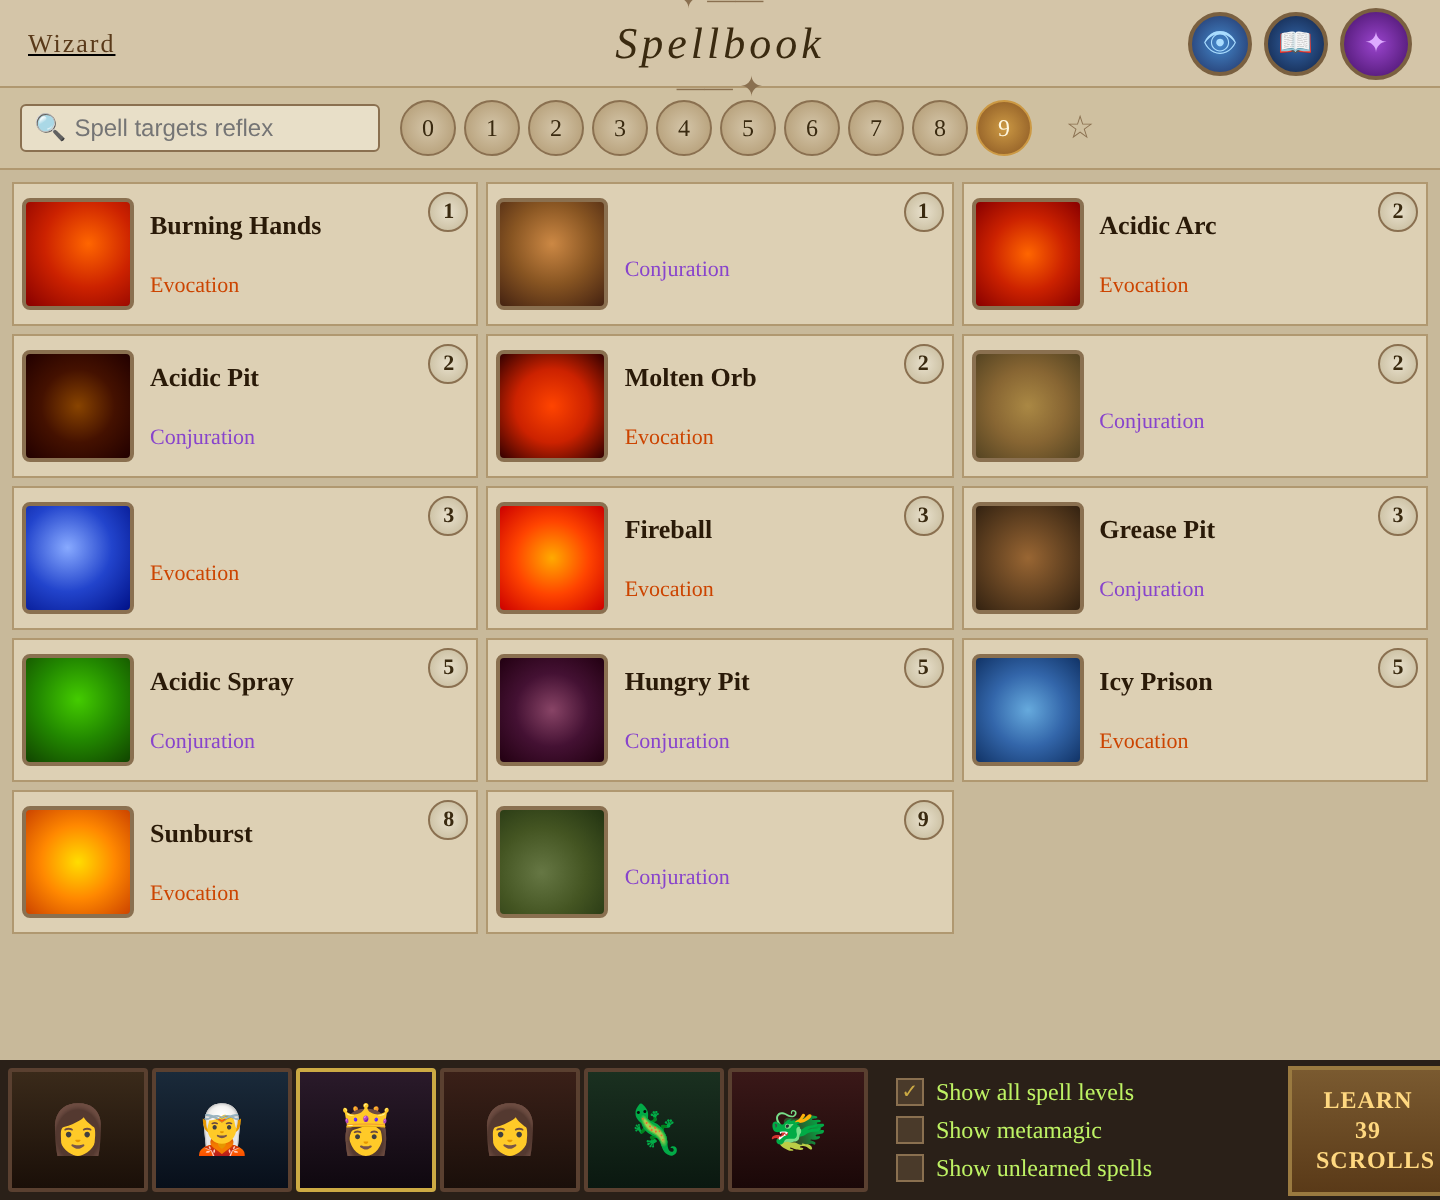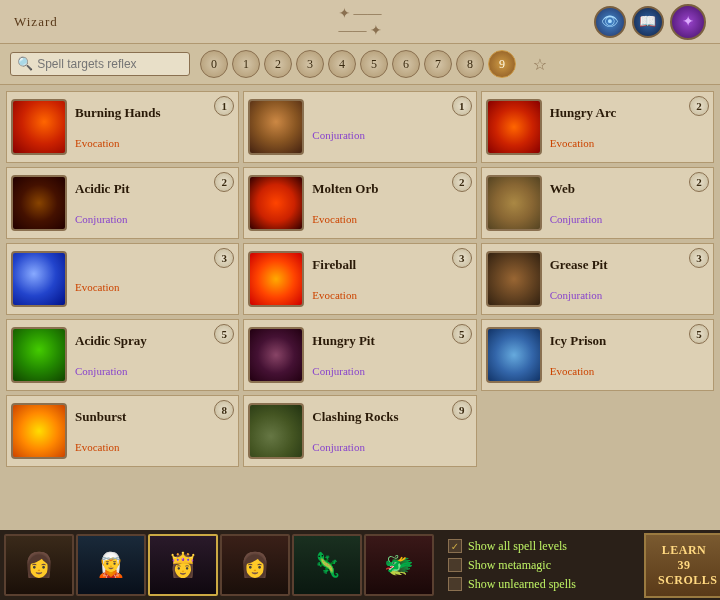--- a/index.html
+++ b/index.html
@@ -277,33 +277,34 @@
       font-weight: bold;
       padding: 8px 12px;
       margin: 6px;
       cursor: pointer;
       font-family: Georgia, serif;
       text-align: center;
       min-width: 80px;
       letter-spacing: 0.5px;
     }
 
-    .header-left { display: flex; flex-direction: column; align-items: flex-start; }
+    .header-left { display: flex; flex-direction: column; align-items: flex-start; text-decoration: underline; }
     .header-center { position: absolute; left: 50%; transform: translateX(-50%); display: flex; flex-direction: column; align-items: center; }
     .decorative-line { color: #8a7050; font-size: 14px; }
   </style>
 </head>
 <body>
 
 <div class="header">
   <div class="header-left">
     <span class="header-subtitle">Wizard</span>
   </div>
   <div class="header-center">
     <span class="decorative-line">✦ ——</span>
+    <span class="header-title">Spellbook</span>
     <span class="decorative-line">—— ✦</span>
   </div>
   <div class="header-icons">
     <div class="header-icon-circle icon-blue">👁</div>
     <div class="header-icon-circle icon-blue2">📖</div>
     <div class="header-icon-circle icon-purple">✦</div>
   </div>
 </div>
 
 <div class="controls">
@@ -396,39 +397,37 @@
         <div class="spell-icon icon-hungry-pit"></div>
         <div class="spell-info">
           <div class="spell-name">Hungry Pit</div>
           <div class="spell-school school-conjuration">Conjuration</div>
         </div>
         <div class="spell-level-badge">5</div>
       </div>
       <div class="spell-item">
         <div class="spell-icon icon-clashing-rocks"></div>
         <div class="spell-info">
-          <div class="spell-name">Clashing Rocks</div>
           <div class="spell-school school-conjuration">Conjuration</div>
         </div>
         <div class="spell-level-badge">9</div>
       </div>
     </div>
   <div class="spell-column" id="col3">
       <div class="spell-item">
         <div class="spell-icon icon-burning-arc"></div>
         <div class="spell-info">
-          <div class="spell-name">Hungry Arc</div>
+          <div class="spell-name">Acidic Arc</div>
           <div class="spell-school school-evocation">Evocation</div>
         </div>
         <div class="spell-level-badge">2</div>
       </div>
       <div class="spell-item">
         <div class="spell-icon icon-web"></div>
         <div class="spell-info">
-          <div class="spell-name">Web</div>
           <div class="spell-school school-conjuration">Conjuration</div>
         </div>
         <div class="spell-level-badge">2</div>
       </div>
       <div class="spell-item">
         <div class="spell-icon icon-spiked-pit"></div>
         <div class="spell-info">
           <div class="spell-name">Grease Pit</div>
           <div class="spell-school school-conjuration">Conjuration</div>
         </div>

